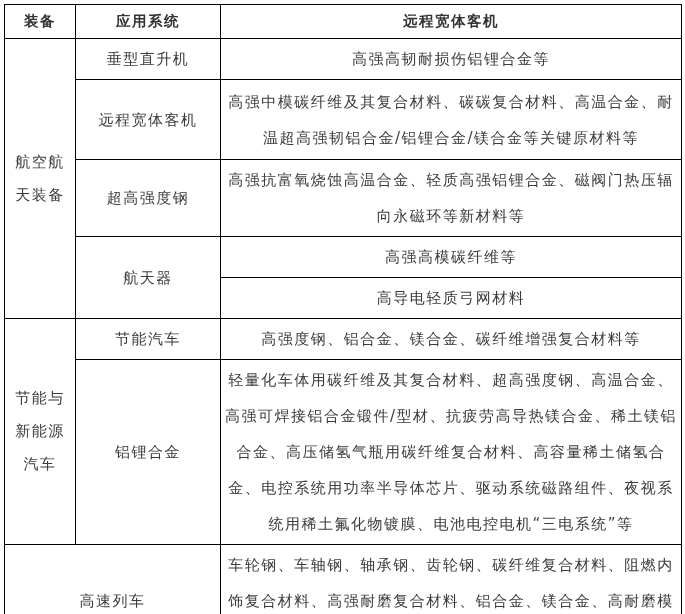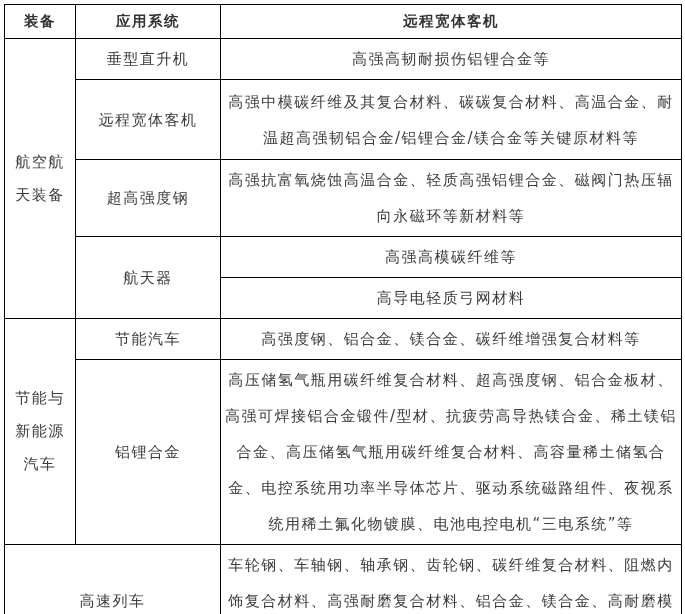--- a/index.html
+++ b/index.html
@@ -91,21 +91,21 @@
   </tr>
 
   <tr style="height:33px">
     <td class="cat" rowspan="2">节能与新能源汽车</td>
     <td class="sys">节能汽车</td>
     <td class="mat">高强度钢、铝合金、镁合金、碳纤维增强复合材料等</td>
   </tr>
 
   <tr style="height:180px">
     <td class="sys">铝锂合金</td>
-    <td class="mat">高压储氢气瓶用碳纤维复合材料、超高强度钢、铝合金板材、高强可焊接铝合金锻件/型材、抗疲劳高导热镁合金、稀土镁铝合金、高压储氢气瓶用碳纤维复合材料、高容量稀土储氢合金、电控系统用功率半导体芯片、驱动系统磁路组件、夜视系统用稀土氟化物镀膜、电池电控电机“三电系统”等</td>
+    <td class="mat">轻量化车体用碳纤维及其复合材料、超高强度钢、高温合金、高强可焊接铝合金锻件/型材、抗疲劳高导热镁合金、稀土镁铝合金、高压储氢气瓶用碳纤维复合材料、高容量稀土储氢合金、电控系统用功率半导体芯片、驱动系统磁路组件、夜视系统用稀土氟化物镀膜、电池电控电机“三电系统”等</td>
   </tr>
 
   <tr style="height:105px">
     <td class="sys" colspan="2">高速列车</td>
     <td class="mat">车轮钢、车轴钢、轴承钢、齿轮钢、碳纤维复合材料、阻燃内饰复合材料、高强耐磨复合材料、铝合金、镁合金、高耐磨模具钢、高导电轻质弓网材料、高性能稀土磁体、碳化硅等</td>
   </tr>
 </tbody>
   </table>
 
 </body></html>

